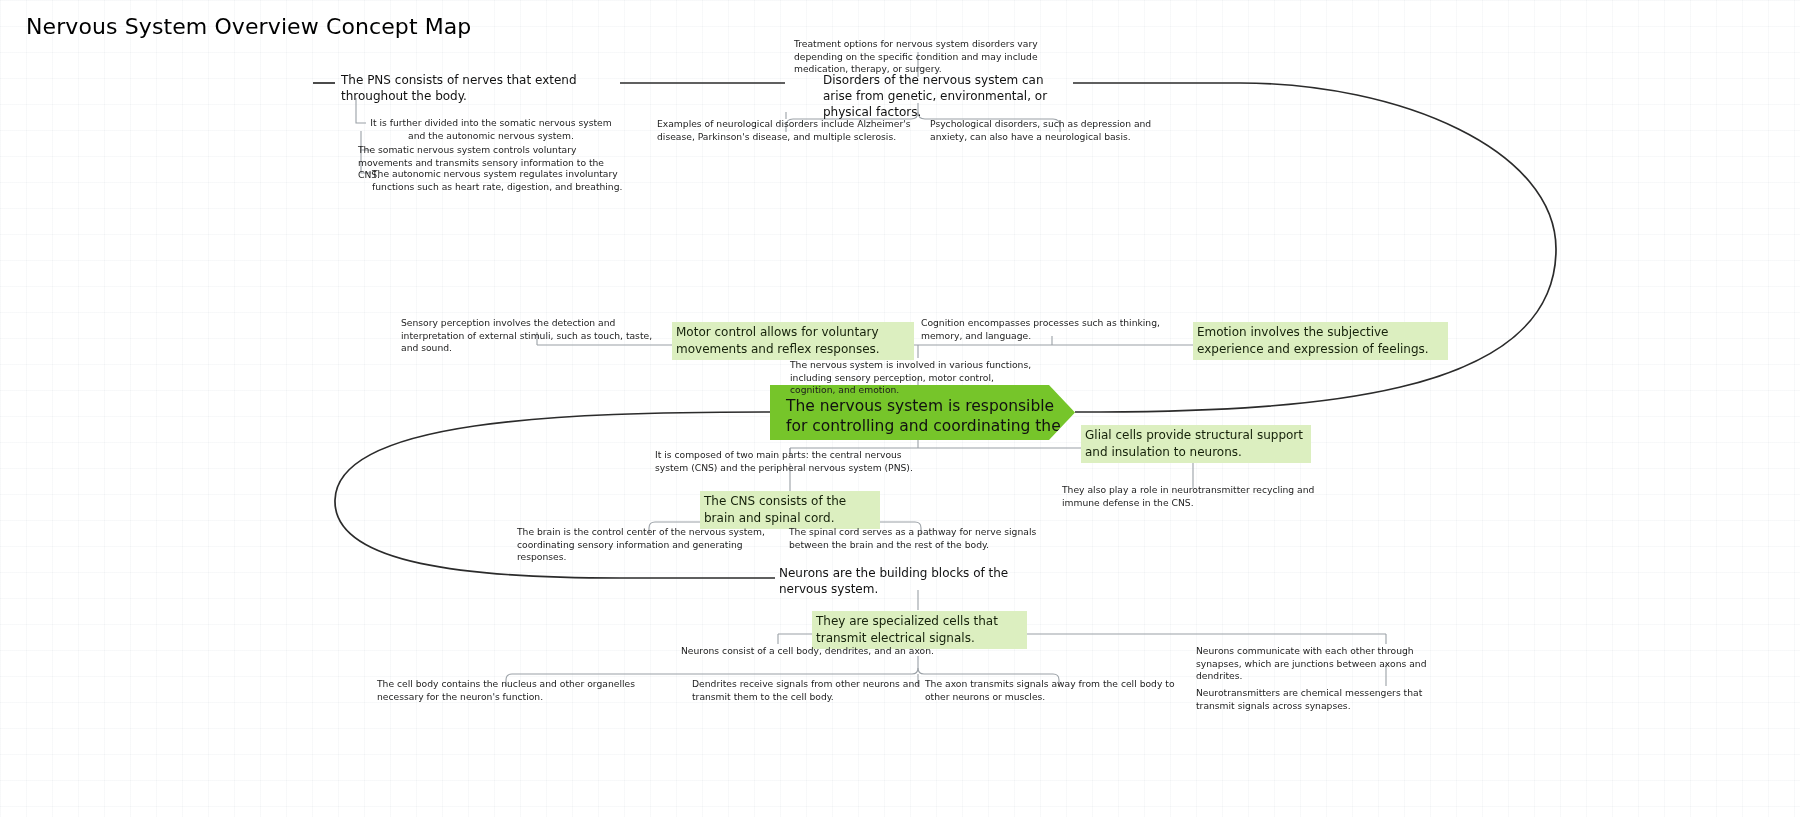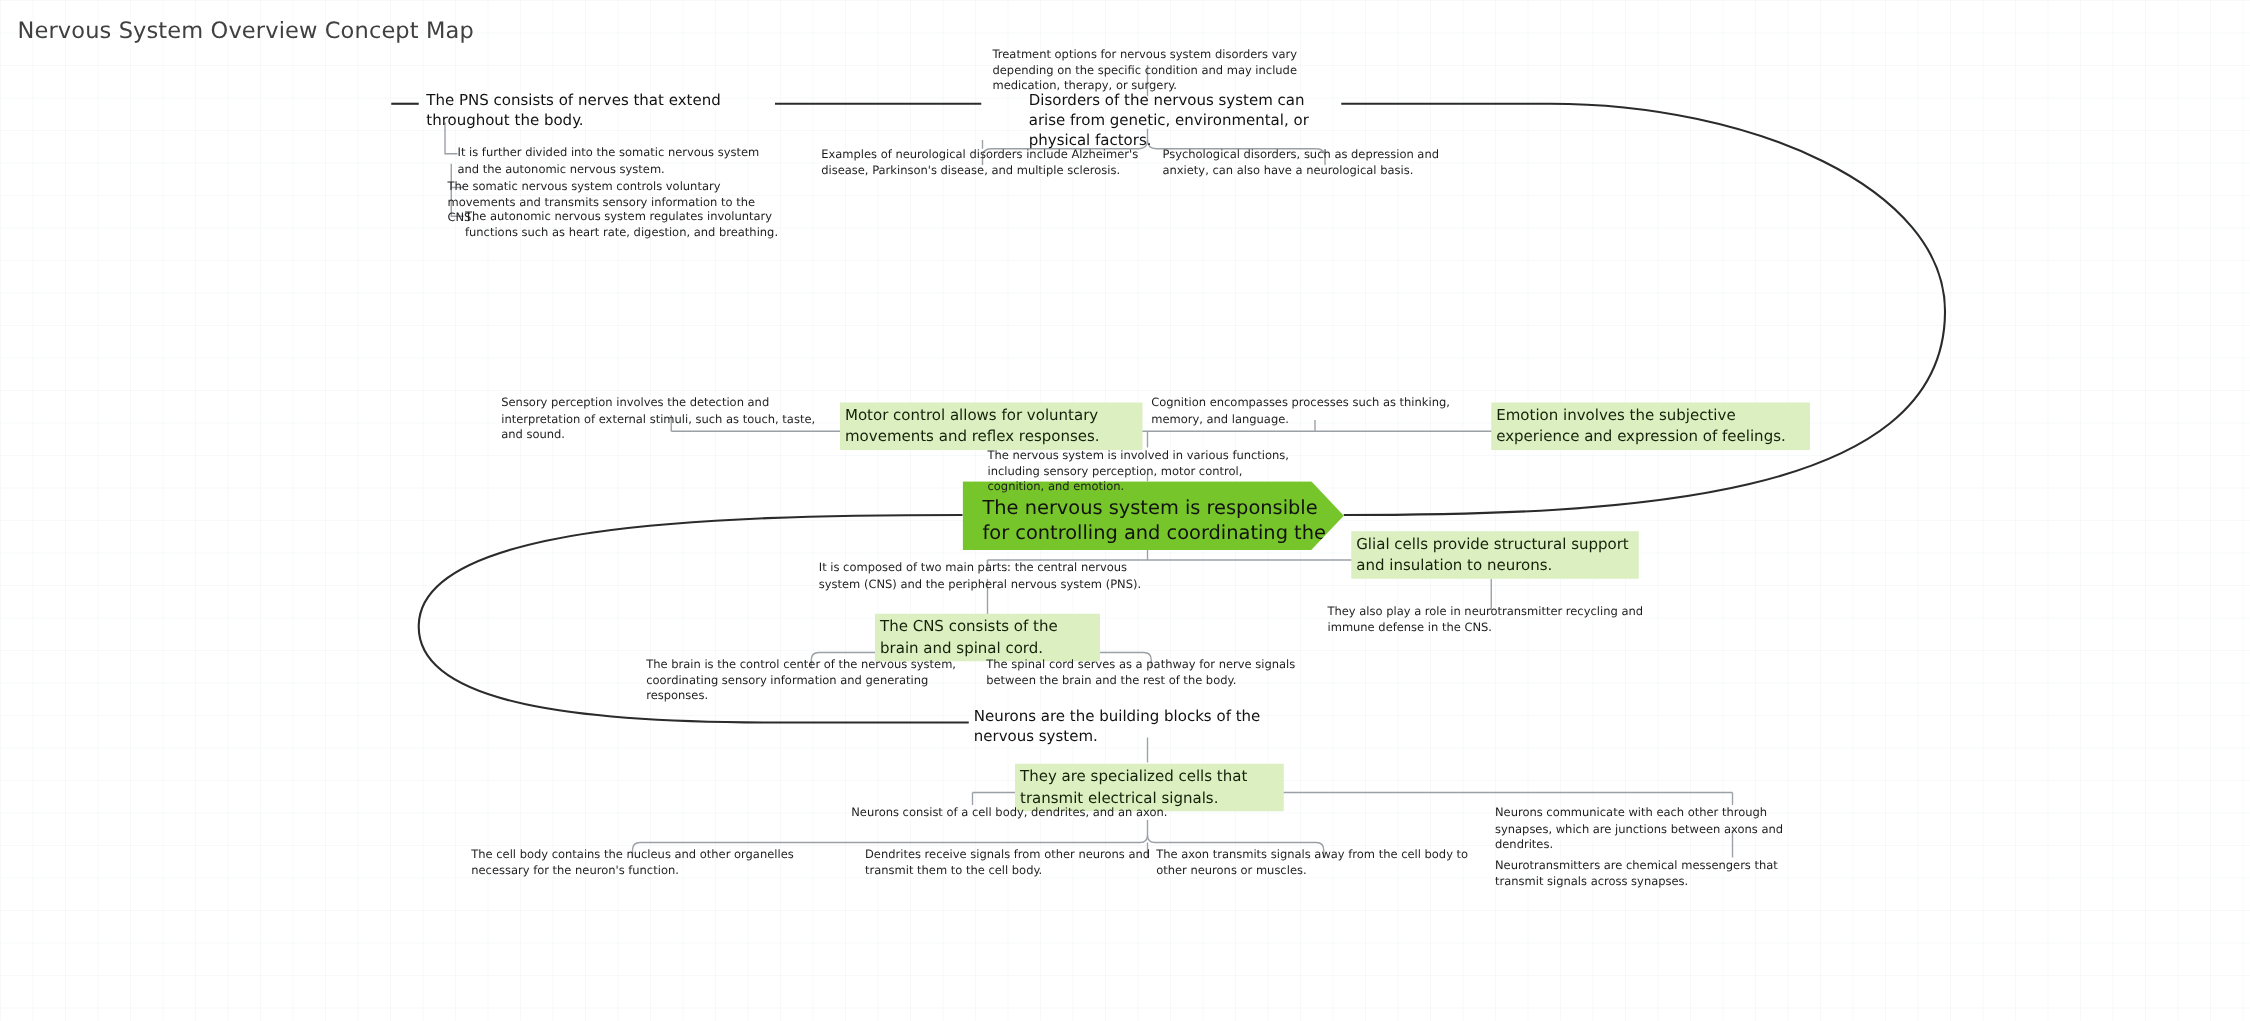--- a/index.html
+++ b/index.html
@@ -15,23 +15,23 @@
   #canvas{
     position:absolute;inset:0;
     background-image:
       linear-gradient(to right, rgba(120,140,160,0.055) 1px, transparent 1px),
       linear-gradient(to bottom, rgba(120,140,160,0.055) 1px, transparent 1px);
     background-size:26px 26px;
   }
   #edges{position:absolute;left:0;top:0;width:1800px;height:817px;pointer-events:none;}
 
   .title{
-    position:absolute;left:14px;top:14px;
-    font-size:18px;font-weight:400;letter-spacing:.1px;
-    color:#404040;white-space:nowrap;
+    position:absolute;left:26px;top:14px;
+    font-size:22px;font-weight:400;letter-spacing:.1px;
+    color:#000000;white-space:nowrap;
   }
 
   .node{position:absolute;box-sizing:border-box;}
   .t-root{
     color:#111;font-size:15.5px;line-height:1.32;font-weight:400;
   }
   
   .t-h1{font-size:12px;line-height:1.33;color:#111;font-weight:400;}
   
   .t-sm{font-size:9.2px;line-height:1.38;color:#1d1d1d;font-weight:400;}
@@ -123,21 +123,21 @@
 
 <div class="title">Nervous System Overview Concept Map</div>
 
 <div class="root-box" style="left:770px;top:385px;width:305px;height:55px;">
   <span class="t-root">The nervous system is responsible for controlling and coordinating the body's activities and functions.</span>
 </div>
 
 <div class="node t-h1" style="left:341px;top:73px;width:268px;">
   <span>The PNS consists of nerves that extend throughout the body.</span>
 </div>
-<div class="node t-sm" style="left:366px;top:117px;width:250px;">
+<div class="node t-sm" style="left:366px;top:117px;width:250px;text-align:center;">
   <span>It is further divided into the somatic nervous system and the autonomic nervous system.</span>
 </div>
 <div class="node t-sm" style="left:358px;top:144px;width:262px;">
   <span>The somatic nervous system controls voluntary movements and transmits sensory information to the CNS.</span>
 </div>
 <div class="node t-sm" style="left:372px;top:168px;width:262px;">
   <span>The autonomic nervous system regulates involuntary functions such as heart rate, digestion, and breathing.</span>
 </div>
 
 <div class="node t-sm" style="left:794px;top:38px;width:250px;">

